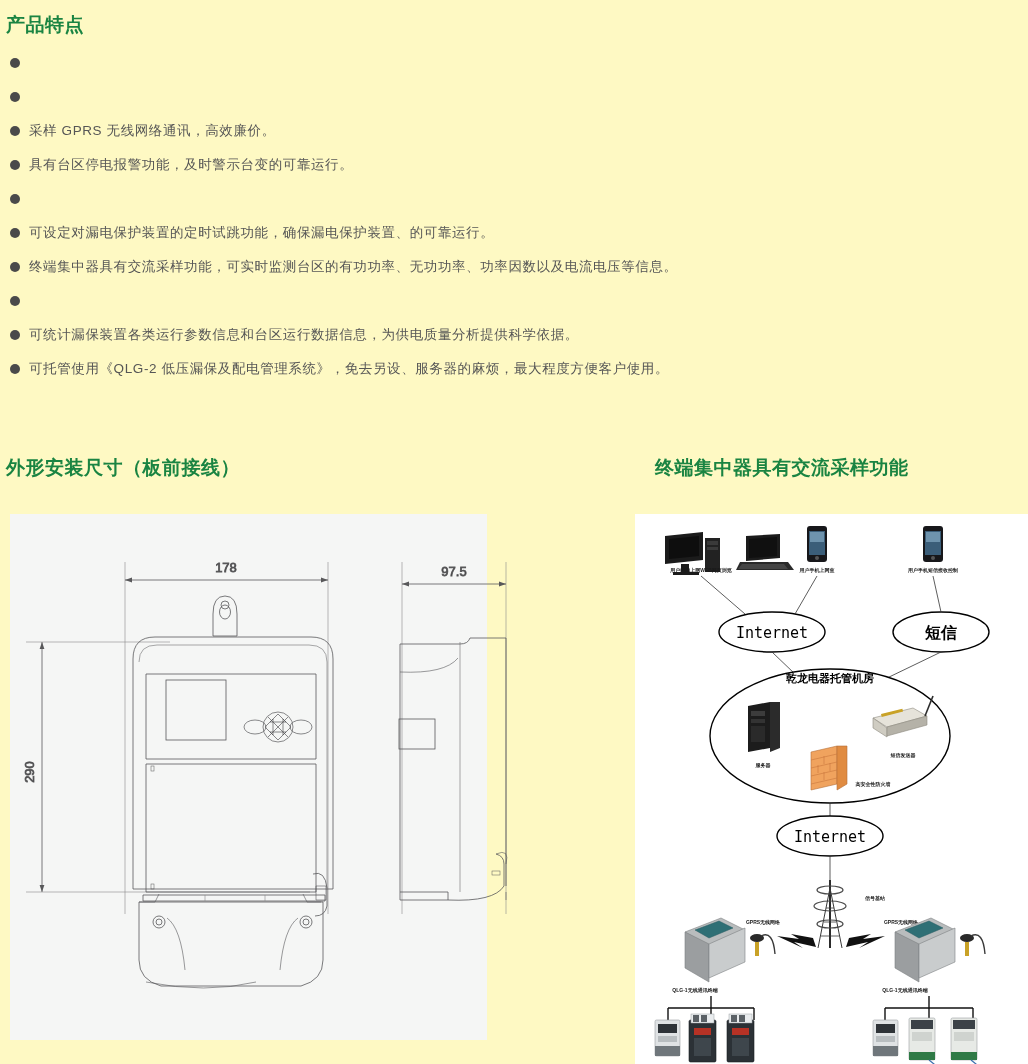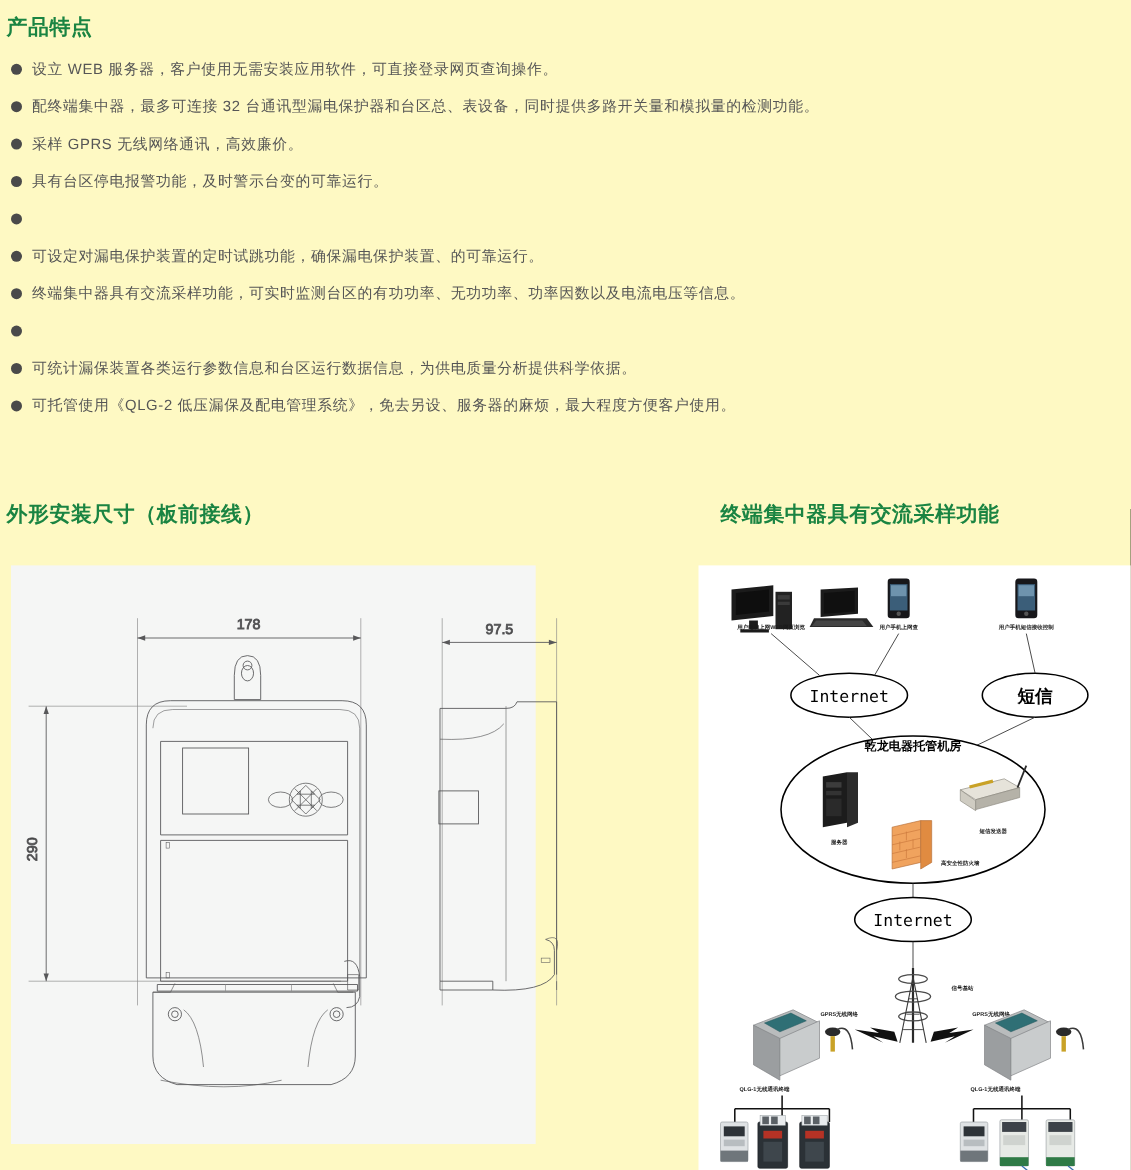--- a/index.html
+++ b/index.html
@@ -115,25 +115,23 @@
 </head>
 <body>
 
 <div class="page">
 
   <div class="sec-title" id="title-features">产品特点</div>
 
   <div class="features">
     <div class="feat-row">
       <span class="feat-bullet"></span>
-      <span class="feat-text">设立 WEB 服务器，客户使用无需安装应用软件，可直接登录网页查询操作。</span>
-    </div>
-    <div class="feat-row">
-      <span class="feat-bullet"></span>
-      <span class="feat-text">配终端集中器，最多可连接 32 台通讯型漏电保护器和台区总、表设备，同时提供多路开关量和模拟量的检测功能。</span>
+    </div>
+    <div class="feat-row">
+      <span class="feat-bullet"></span>
     </div>
     <div class="feat-row">
       <span class="feat-bullet"></span>
       <span class="feat-text">采样 GPRS 无线网络通讯，高效廉价。</span>
     </div>
     <div class="feat-row">
       <span class="feat-bullet"></span>
       <span class="feat-text">具有台区停电报警功能，及时警示台变的可靠运行。</span>
     </div>
     <div class="feat-row">

